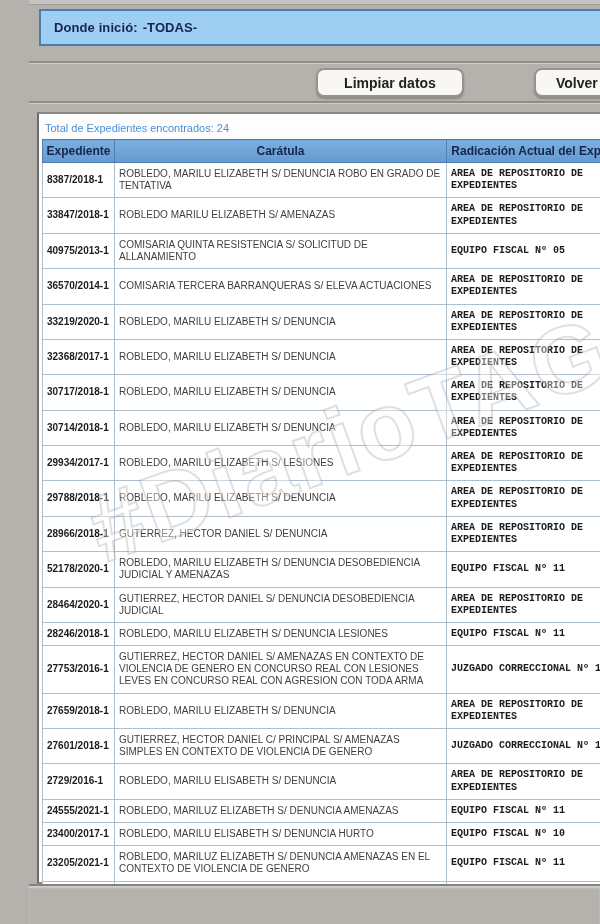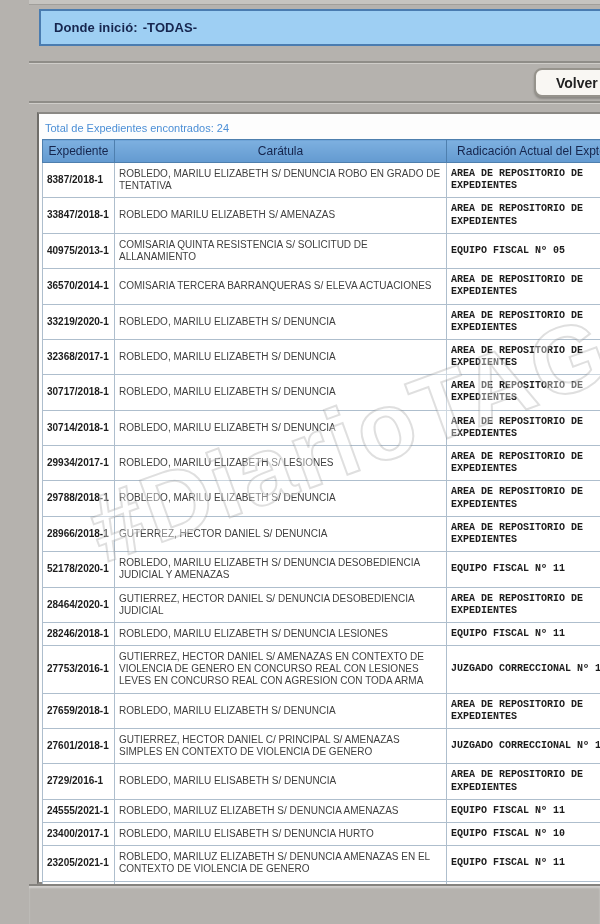--- a/index.html
+++ b/index.html
@@ -64,21 +64,21 @@
 
   table.results {
     border-collapse: collapse;
     width: 648px;
     margin-left: 3px;
     table-layout: fixed;
   }
   table.results th {
     background: linear-gradient(#7db0e0, #639ad0);
     color: #15254d;
-    font-size: 12px; font-weight: normal;
+    font-size: 12px; font-weight: bold;
     padding: 4px 3px;
     border: 1px solid #4e7fae;
     text-align: center;
     overflow: hidden; white-space: nowrap;
   }
   table.results td {
     font-size: 10px;
     padding: 5px 4px;
     border: 1px solid #aebecd;
     vertical-align: middle;
@@ -121,20 +121,21 @@
   <div class="top-strip"></div>
 
   <div class="filter-bar">
     <span>Donde inició:</span>
     <span class="sep"></span>
     <span>-TODAS-</span>
   </div>
 
   <div class="divider-1"></div>
 
+  <button class="btn btn-limpiar">Limpiar datos</button>
   <button class="btn btn-volver">Volver a</button>
 
   <div class="divider-2"></div>
 
   <div class="results-panel">
     <div class="total-count">Total de Expedientes encontrados: 24</div>
 
     <table class="results">
       <colgroup>
         <col class="w-exp">

